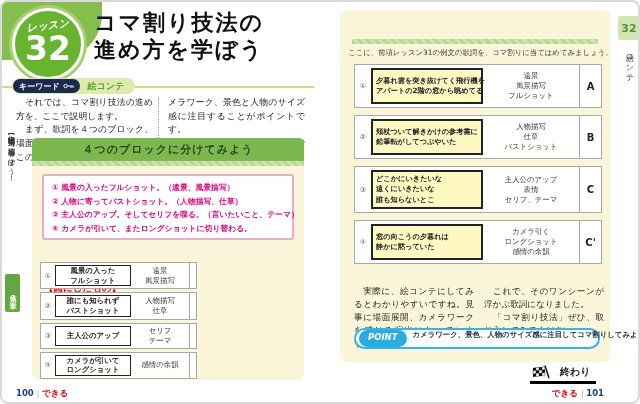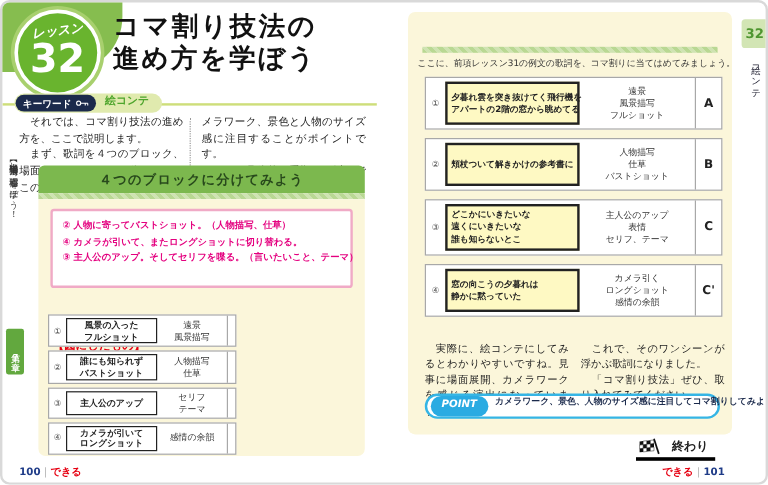--- a/index.html
+++ b/index.html
@@ -16,21 +16,21 @@
   .lesson-label { position:absolute; top:8px; left:0; width:100%; text-align:center;
                   color:#fff; font-size:10.5px; font-style:italic; font-weight:bold;
                   transform:rotate(-7deg); }
   .lesson-number { position:absolute; top:18px; left:0; width:100%; text-align:center;
                    color:#fff; font-size:33px; font-weight:800; }
   .page-title { position:absolute; left:92px; top:8px; font-size:22px; font-weight:800;
                 color:#111; line-height:1.22; letter-spacing:2px; }
 
   
   .kw-line { position:absolute; left:0; top:84px; width:312px; height:2px; background:#cede7a; }
-  .kw-pill { position:absolute; left:10px; top:76px; height:16px; display:flex; align-items:flex-start;
+  .kw-pill { position:absolute; left:10px; top:76px; height:16px; display:flex; align-items:center;
              background:#e0eaae; border-radius:9px; padding-right:4px; }
   .kw-dark { background:#1b2a4c; border-radius:8px; height:14px; margin:1px; display:flex;
              align-items:center; padding:0 6px; color:#fff; font-size:8px; font-weight:bold; gap:3px; }
   .kw-value { color:#4ea52c; font-size:9px; font-weight:bold; padding:0 7px; }
 
   
   .intro-col { position:absolute; top:94px; width:137px; font-size:8.8px; color:#222;
                line-height:1.55; text-align:justify; }
   .intro-col p { margin:0; }
   #intro-c1 { left:14px; } #intro-c2 { left:166px; }
@@ -158,23 +158,24 @@
   <div id="intro-c2" class="intro-col">
     <p>メラワーク、景色と人物のサイズ感に注目することがポイントです。</p>
     <p>　では、具体的な手順を、以下で確認していきましょう。</p>
   </div>
 
   <div id="sec-head-left" class="sec-head">４つのブロックに分けてみよう</div>
   <div id="hatch-left" class="hatch"></div>
   <div id="panel-left" class="cream"></div>
 
   <div class="block-box">
+      <div class="block-item">① 風景の入ったフルショット。（遠景、風景描写）</div>
       <div class="block-item">② 人物に寄ってバストショット。（人物描写、仕草）</div>
+      <div class="block-item">③ 主人公のアップ。そしてセリフを喋る。（言いたいこと、テーマ）</div>
       <div class="block-item">④ カメラが引いて、またロングショットに切り替わる。</div>
-      <div class="block-item">③ 主人公のアップ。そしてセリフを喋る。（言いたいこと、テーマ）</div>
     </div>
   <div class="dia-label">【図にしたもの】</div>
   <div class="dia-table">
       <div class="dia-row">
         <div class="dia-num">①</div>
         <div class="dia-shot">
           <div>風景の入った</div>
           <div>フルショット</div>
         </div>
         <div class="dia-desc">
@@ -244,20 +245,21 @@
           <div>遠景</div>
           <div>風景描写</div>
           <div>フルショット</div>
         </div>
         <div class="lyr-mark">A</div>
       </div>
       <div class="lyr-row">
         <div class="lyr-num">②</div>
         <div class="lyr-box">
           <div>頬杖ついて解きかけの参考書に</div>
+          <div>鉛筆転がしてつぶやいた</div>
         </div>
         <div class="lyr-shot">
           <div>人物描写</div>
           <div>仕草</div>
           <div>バストショット</div>
         </div>
         <div class="lyr-mark">B</div>
       </div>
       <div class="lyr-row">
         <div class="lyr-num">③</div>

